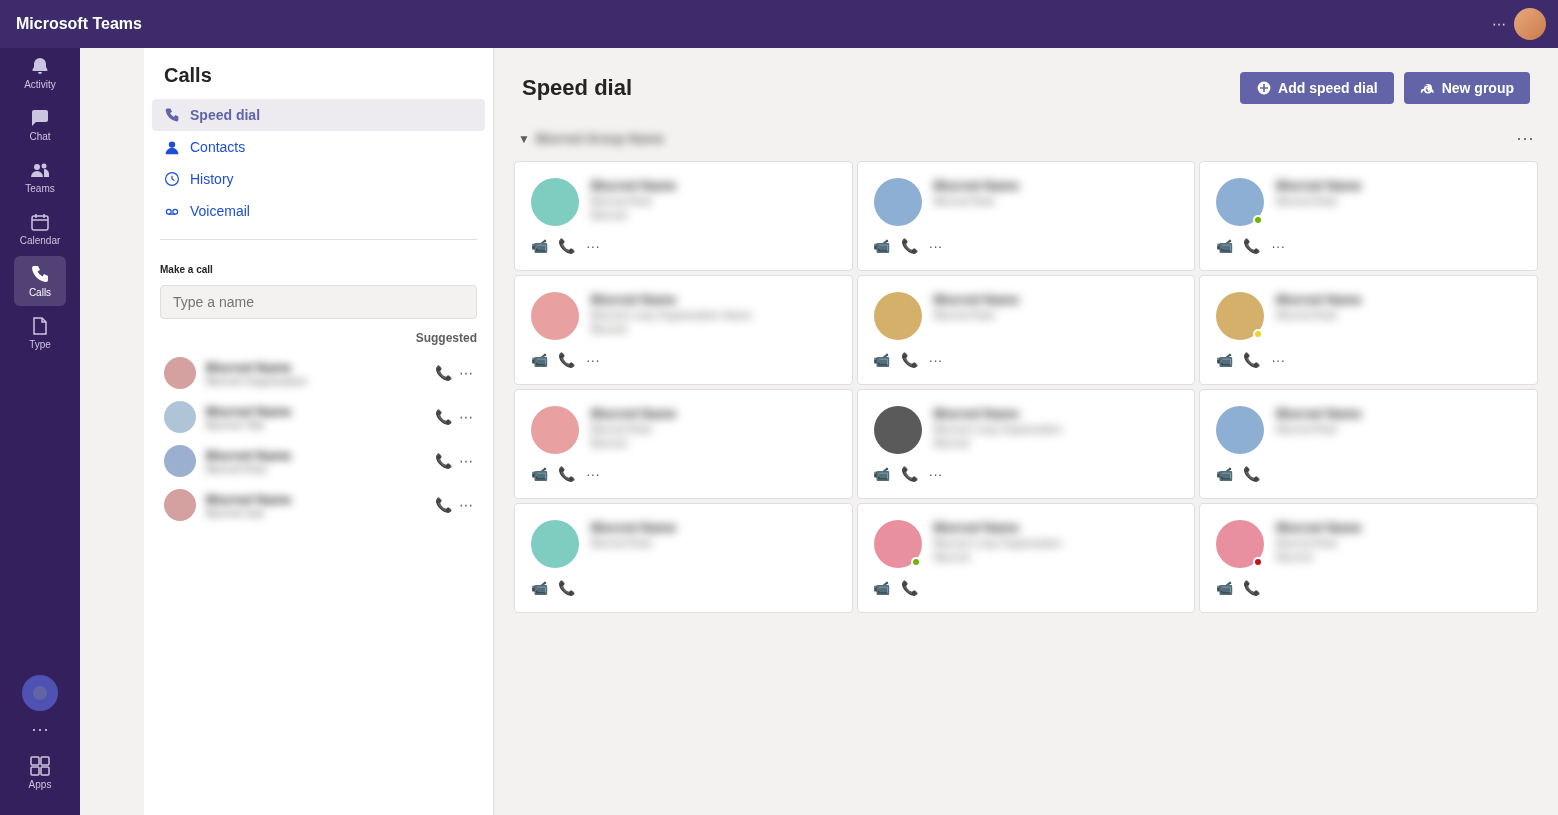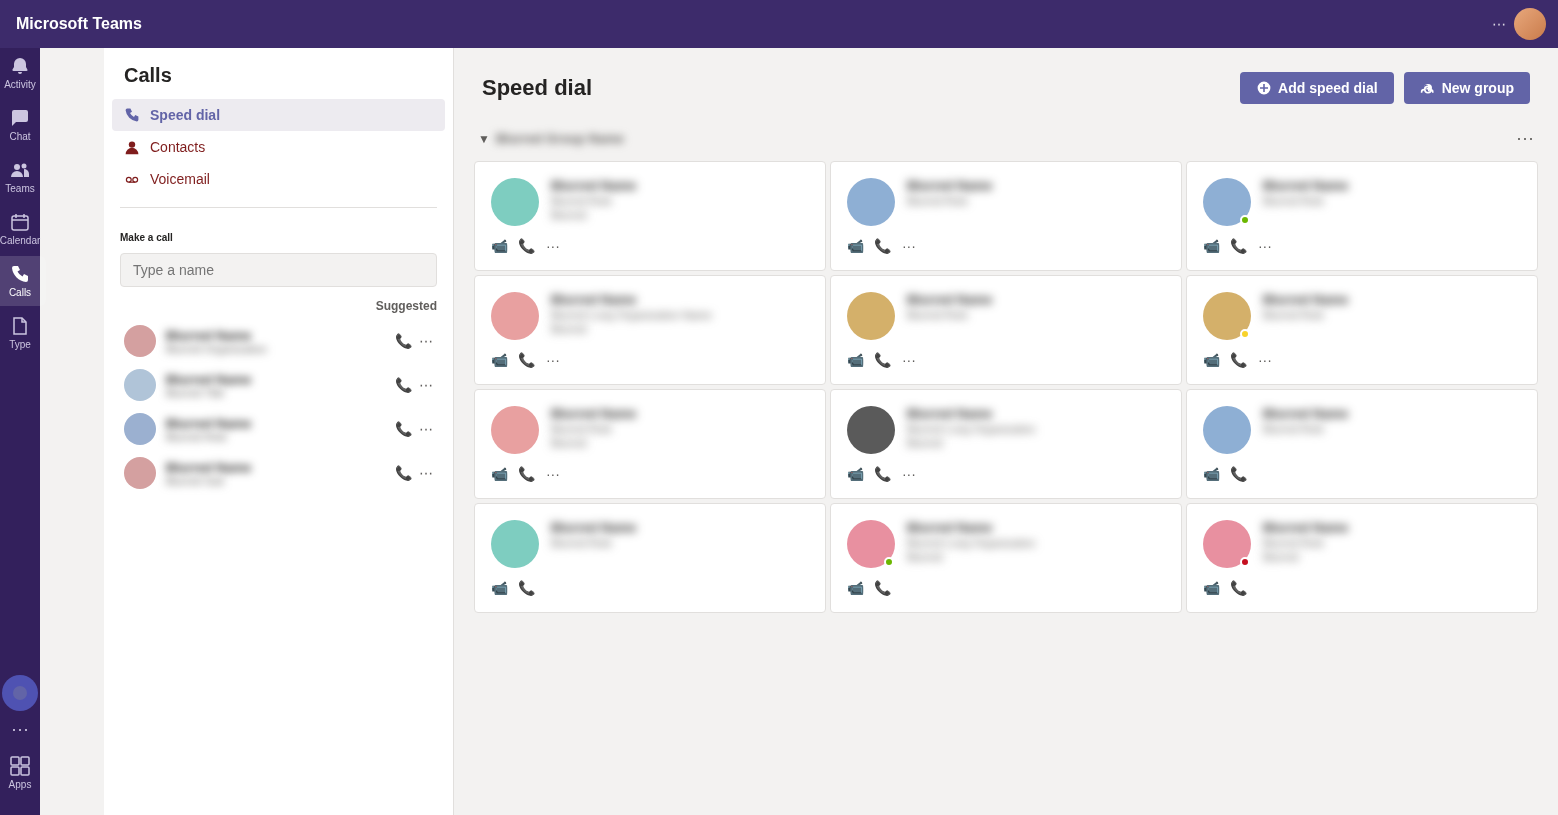--- a/index.html
+++ b/index.html
@@ -1,20 +1,20 @@
 <!DOCTYPE html>
 <html><head>
   <meta charset="utf-8">
   <style>
     * { box-sizing: border-box; margin: 0; padding: 0; }
     body { font-family: 'Segoe UI', sans-serif; background: #f3f2f1; display: flex; height: 815px; width: 1558px; overflow: hidden; }
 
     
     .app-rail {
-      width: 40px;
+      width: 80px;
       background: #33205c;
       display: flex;
       flex-direction: column;
       align-items: center;
       padding: 8px 0;
       flex-shrink: 0;
       z-index: 10;
     }
     .rail-item {
       display: flex;
@@ -116,21 +116,21 @@
       font-weight: 600;
       color: #252423;
     }
     .nav-list { padding: 4px 8px; }
     .nav-item {
       display: flex;
       align-items: center;
       padding: 8px 12px;
       border-radius: 4px;
       cursor: pointer;
-      color: #7f1d1d;
+      color: #1d4ed8;
       font-size: 14px;
       gap: 10px;
     }
     .nav-item.active { background: #edebf0; color: #6264a7; font-weight: 600; }
     .nav-item svg { width: 16px; height: 16px; fill: currentColor; flex-shrink: 0; }
 
     .divider { height: 1px; background: #e1dfdd; margin: 8px 16px; }
 
     .make-call-section { padding: 16px; }
     .make-call-title { font-size: 10px; font-weight: 600; color: #252423; margin-bottom: 10px; }
@@ -371,20 +371,27 @@
             <path d="M4 2h4l2 4-2.5 1.5a11 11 0 005 5L14 10l4 2v4a2 2 0 01-2 2A16 16 0 012 4a2 2 0 012-2z"></path>
           </svg>
         <span>Speed dial</span>
       </div>
       <div class="nav-item">
         <svg viewBox="0 0 20 20">
             <circle cx="10" cy="7" r="4"></circle>
             <path d="M2 19a8 8 0 0116 0"></path>
           </svg>
         <span>Contacts</span>
+      </div>
+      <div class="nav-item">
+        <svg viewBox="0 0 20 20">
+            <circle cx="10" cy="10" r="8" fill="none" stroke="currentColor" stroke-width="1.5"></circle>
+            <path d="M10 6v4l3 2" stroke="currentColor" stroke-width="1.5" fill="none"></path>
+          </svg>
+        <span>History</span>
       </div>
       <div class="nav-item">
         <svg viewBox="0 0 20 20">
             <circle cx="6" cy="11" r="3" fill="none" stroke="currentColor" stroke-width="1.5"></circle>
             <circle cx="14" cy="11" r="3" fill="none" stroke="currentColor" stroke-width="1.5"></circle>
             <path d="M6 14h8" stroke="currentColor" stroke-width="1.5"></path>
           </svg>
         <span>Voicemail</span>
       </div>
     </nav>

